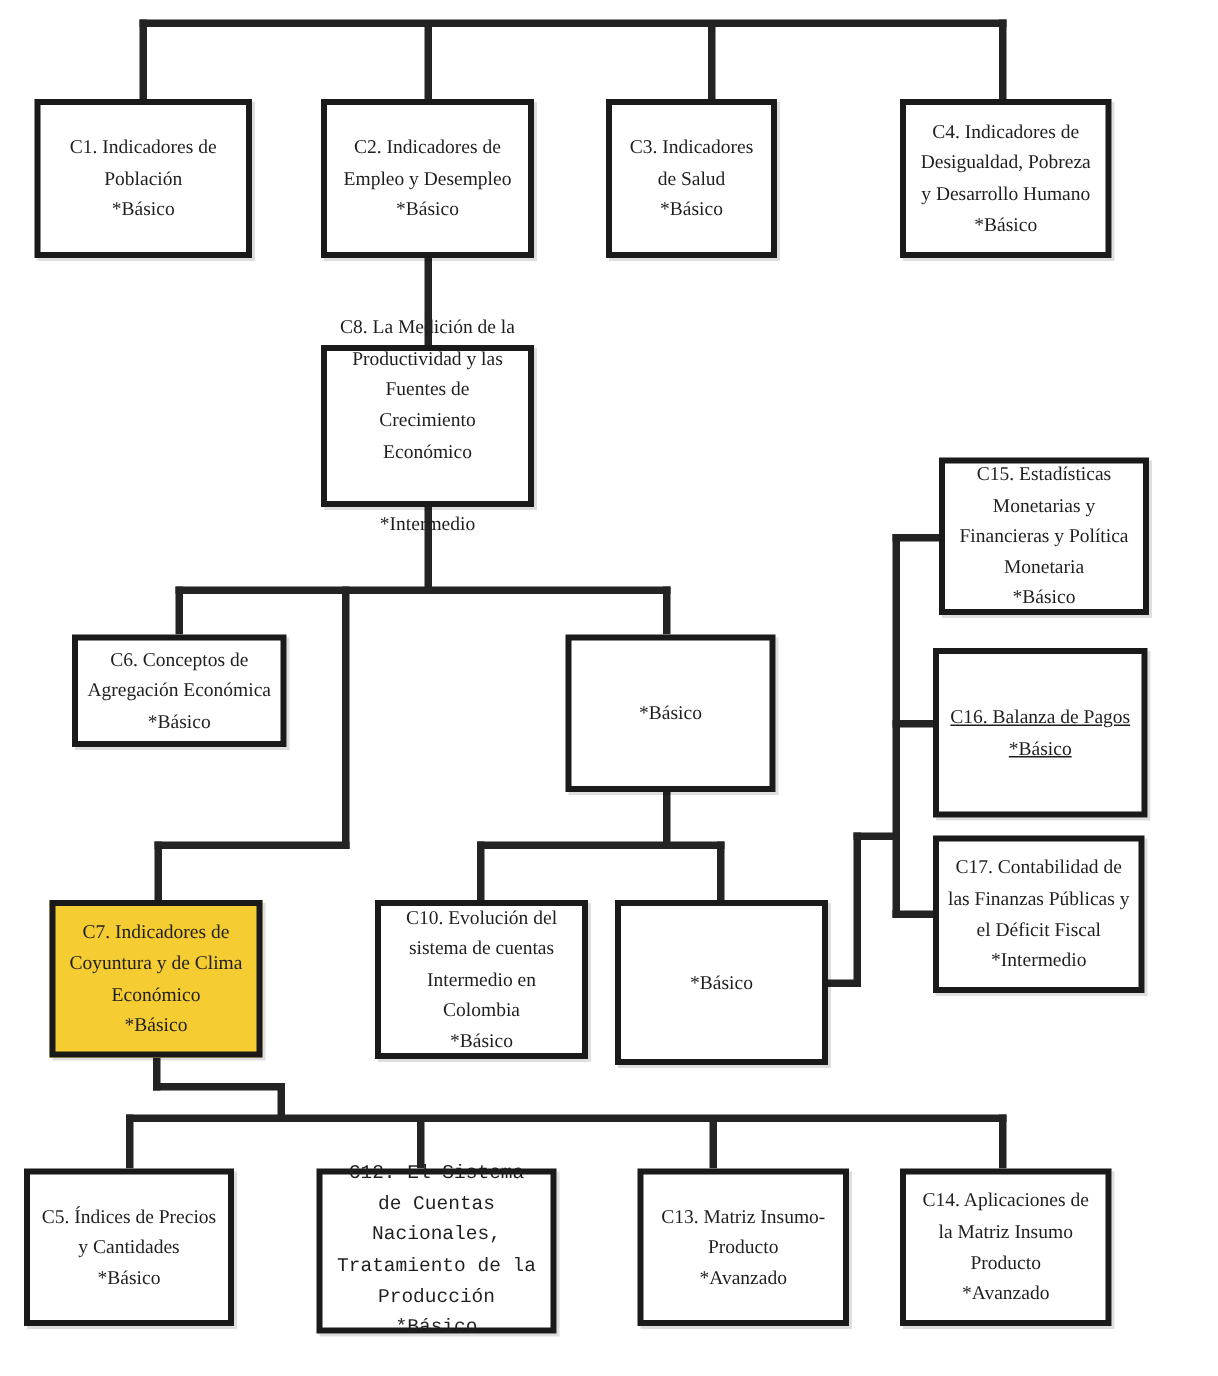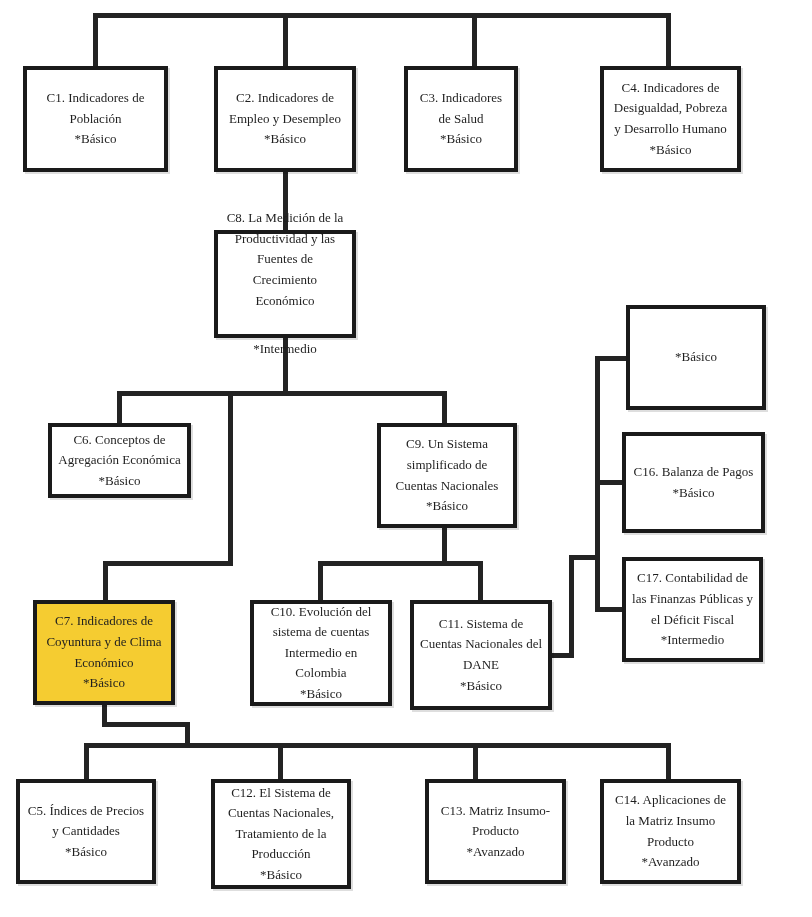--- a/index.html
+++ b/index.html
@@ -41,27 +41,27 @@
 
   
   #c1  { left: 23px;  top: 66px;  width: 145px; height: 106px; }
   #c2  { left: 214px; top: 66px;  width: 142px; height: 106px; }
   #c3  { left: 404px; top: 66px;  width: 114px; height: 106px; }
   #c4  { left: 600px; top: 66px;  width: 141px; height: 106px; align-items: flex-end; }
   #c8  { left: 214px; top: 230px; width: 142px; height: 108px; gap: 28px; }
   #c6  { left: 48px;  top: 423px; width: 143px; height: 75px; }
   #c9  { left: 377px; top: 423px; width: 140px; height: 105px; }
   #c15 { left: 626px; top: 305px; width: 140px; height: 105px; }
-  #c16 { left: 622px; top: 432px; width: 143px; height: 101px; }
+  #c16 { left: 622px; top: 432px; width: 143px; height: 113px; text-decoration: underline; }
   #c17 { left: 622px; top: 557px; width: 141px; height: 105px; }
   #c7  { left: 33px;  top: 600px; width: 142px; height: 105px; }
   #c10 { left: 250px; top: 600px; width: 142px; height: 106px; }
   #c11 { left: 410px; top: 600px; width: 142px; height: 110px; }
   #c5  { left: 16px;  top: 779px; width: 140px; height: 105px; }
-  #c12 { left: 211px; top: 779px; width: 140px; height: 110px; }
+  #c12 { left: 211px; top: 779px; width: 160px; height: 110px; font-family: Liberation Mono, monospace; }
   #c13 { left: 405px; top: 779px; width: 141px; height: 105px; margin-left: 20px; }
   #c14 { left: 600px; top: 779px; width: 141px; height: 105px; }
 
   
   #l-top-trunk   { left: 93px;  top: 13px;  width: 578px; height: 5px; }
   #l-top-c1      { left: 93px;  top: 13px;  width: 5px;   height: 53px; }
   #l-top-c2      { left: 283px; top: 18px;  width: 5px;   height: 48px; }
   #l-top-c3      { left: 472px; top: 18px;  width: 5px;   height: 48px; }
   #l-top-c4      { left: 666px; top: 13px;  width: 5px;   height: 53px; }
   #l-c2-c8       { left: 283px; top: 172px; width: 5px;   height: 58px; }
@@ -154,25 +154,25 @@
     <div class="title">C8. La Medición de la Productividad y las Fuentes de Crecimiento Económico</div>
     <div class="level">*Intermedio</div>
   </div>
 
   <div class="box" id="c6">
     <div class="title">C6. Conceptos de Agregación Económica</div>
     <div class="level">*Básico</div>
   </div>
 
   <div class="box" id="c9">
-    <div class="title">C9. Un Sistema simplificado de Cuentas Nacionales</div>
     <div class="level">*Básico</div>
   </div>
 
   <div class="box" id="c15">
+    <div class="title">C15. Estadísticas Monetarias y Financieras y Política Monetaria</div>
     <div class="level">*Básico</div>
   </div>
 
   <div class="box" id="c16">
     <div class="title">C16. Balanza de Pagos</div>
     <div class="level">*Básico</div>
   </div>
 
   <div class="box" id="c17">
     <div class="title">C17. Contabilidad de las Finanzas Públicas y el Déficit Fiscal</div>
@@ -183,21 +183,20 @@
     <div class="title">C7. Indicadores de Coyuntura y de Clima Económico</div>
     <div class="level">*Básico</div>
   </div>
 
   <div class="box" id="c10">
     <div class="title">C10. Evolución del sistema de cuentas Intermedio en Colombia</div>
     <div class="level">*Básico</div>
   </div>
 
   <div class="box" id="c11">
-    <div class="title">C11. Sistema de Cuentas Nacionales del DANE</div>
     <div class="level">*Básico</div>
   </div>
 
   <div class="box" id="c5">
     <div class="title">C5. Índices de Precios y Cantidades</div>
     <div class="level">*Básico</div>
   </div>
 
   <div class="box" id="c12">
     <div class="title">C12. El Sistema de Cuentas Nacionales, Tratamiento de la Producción</div>

